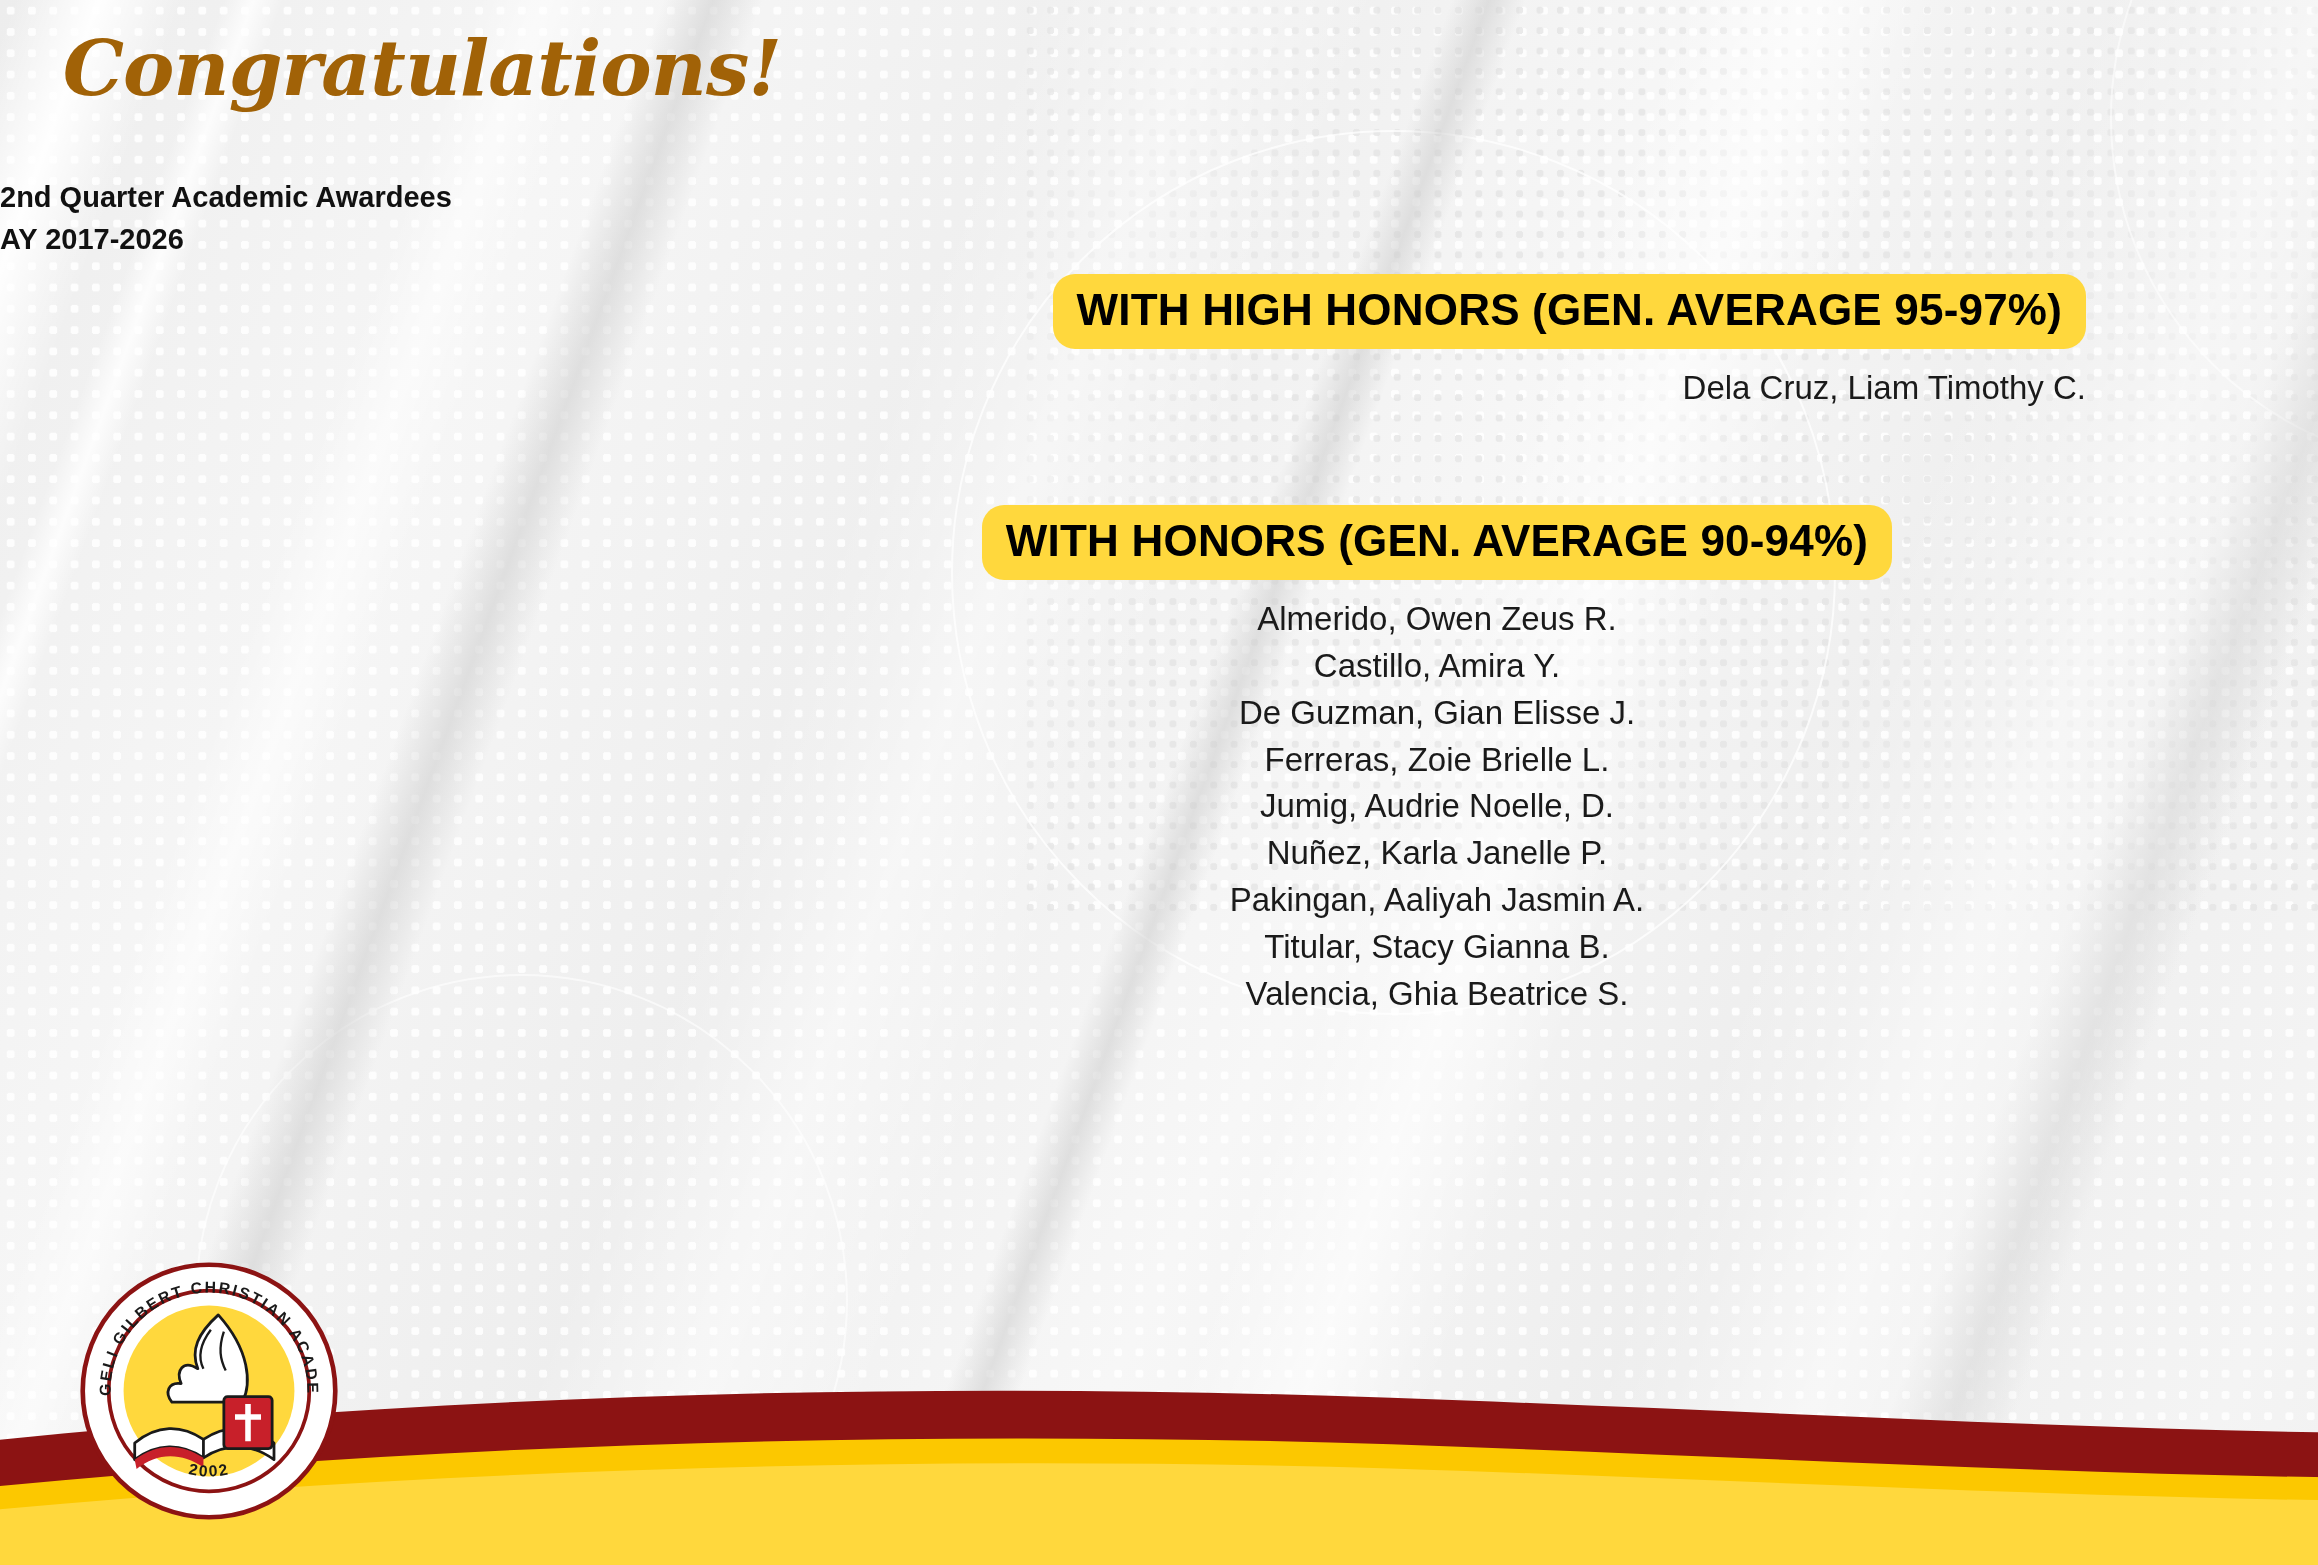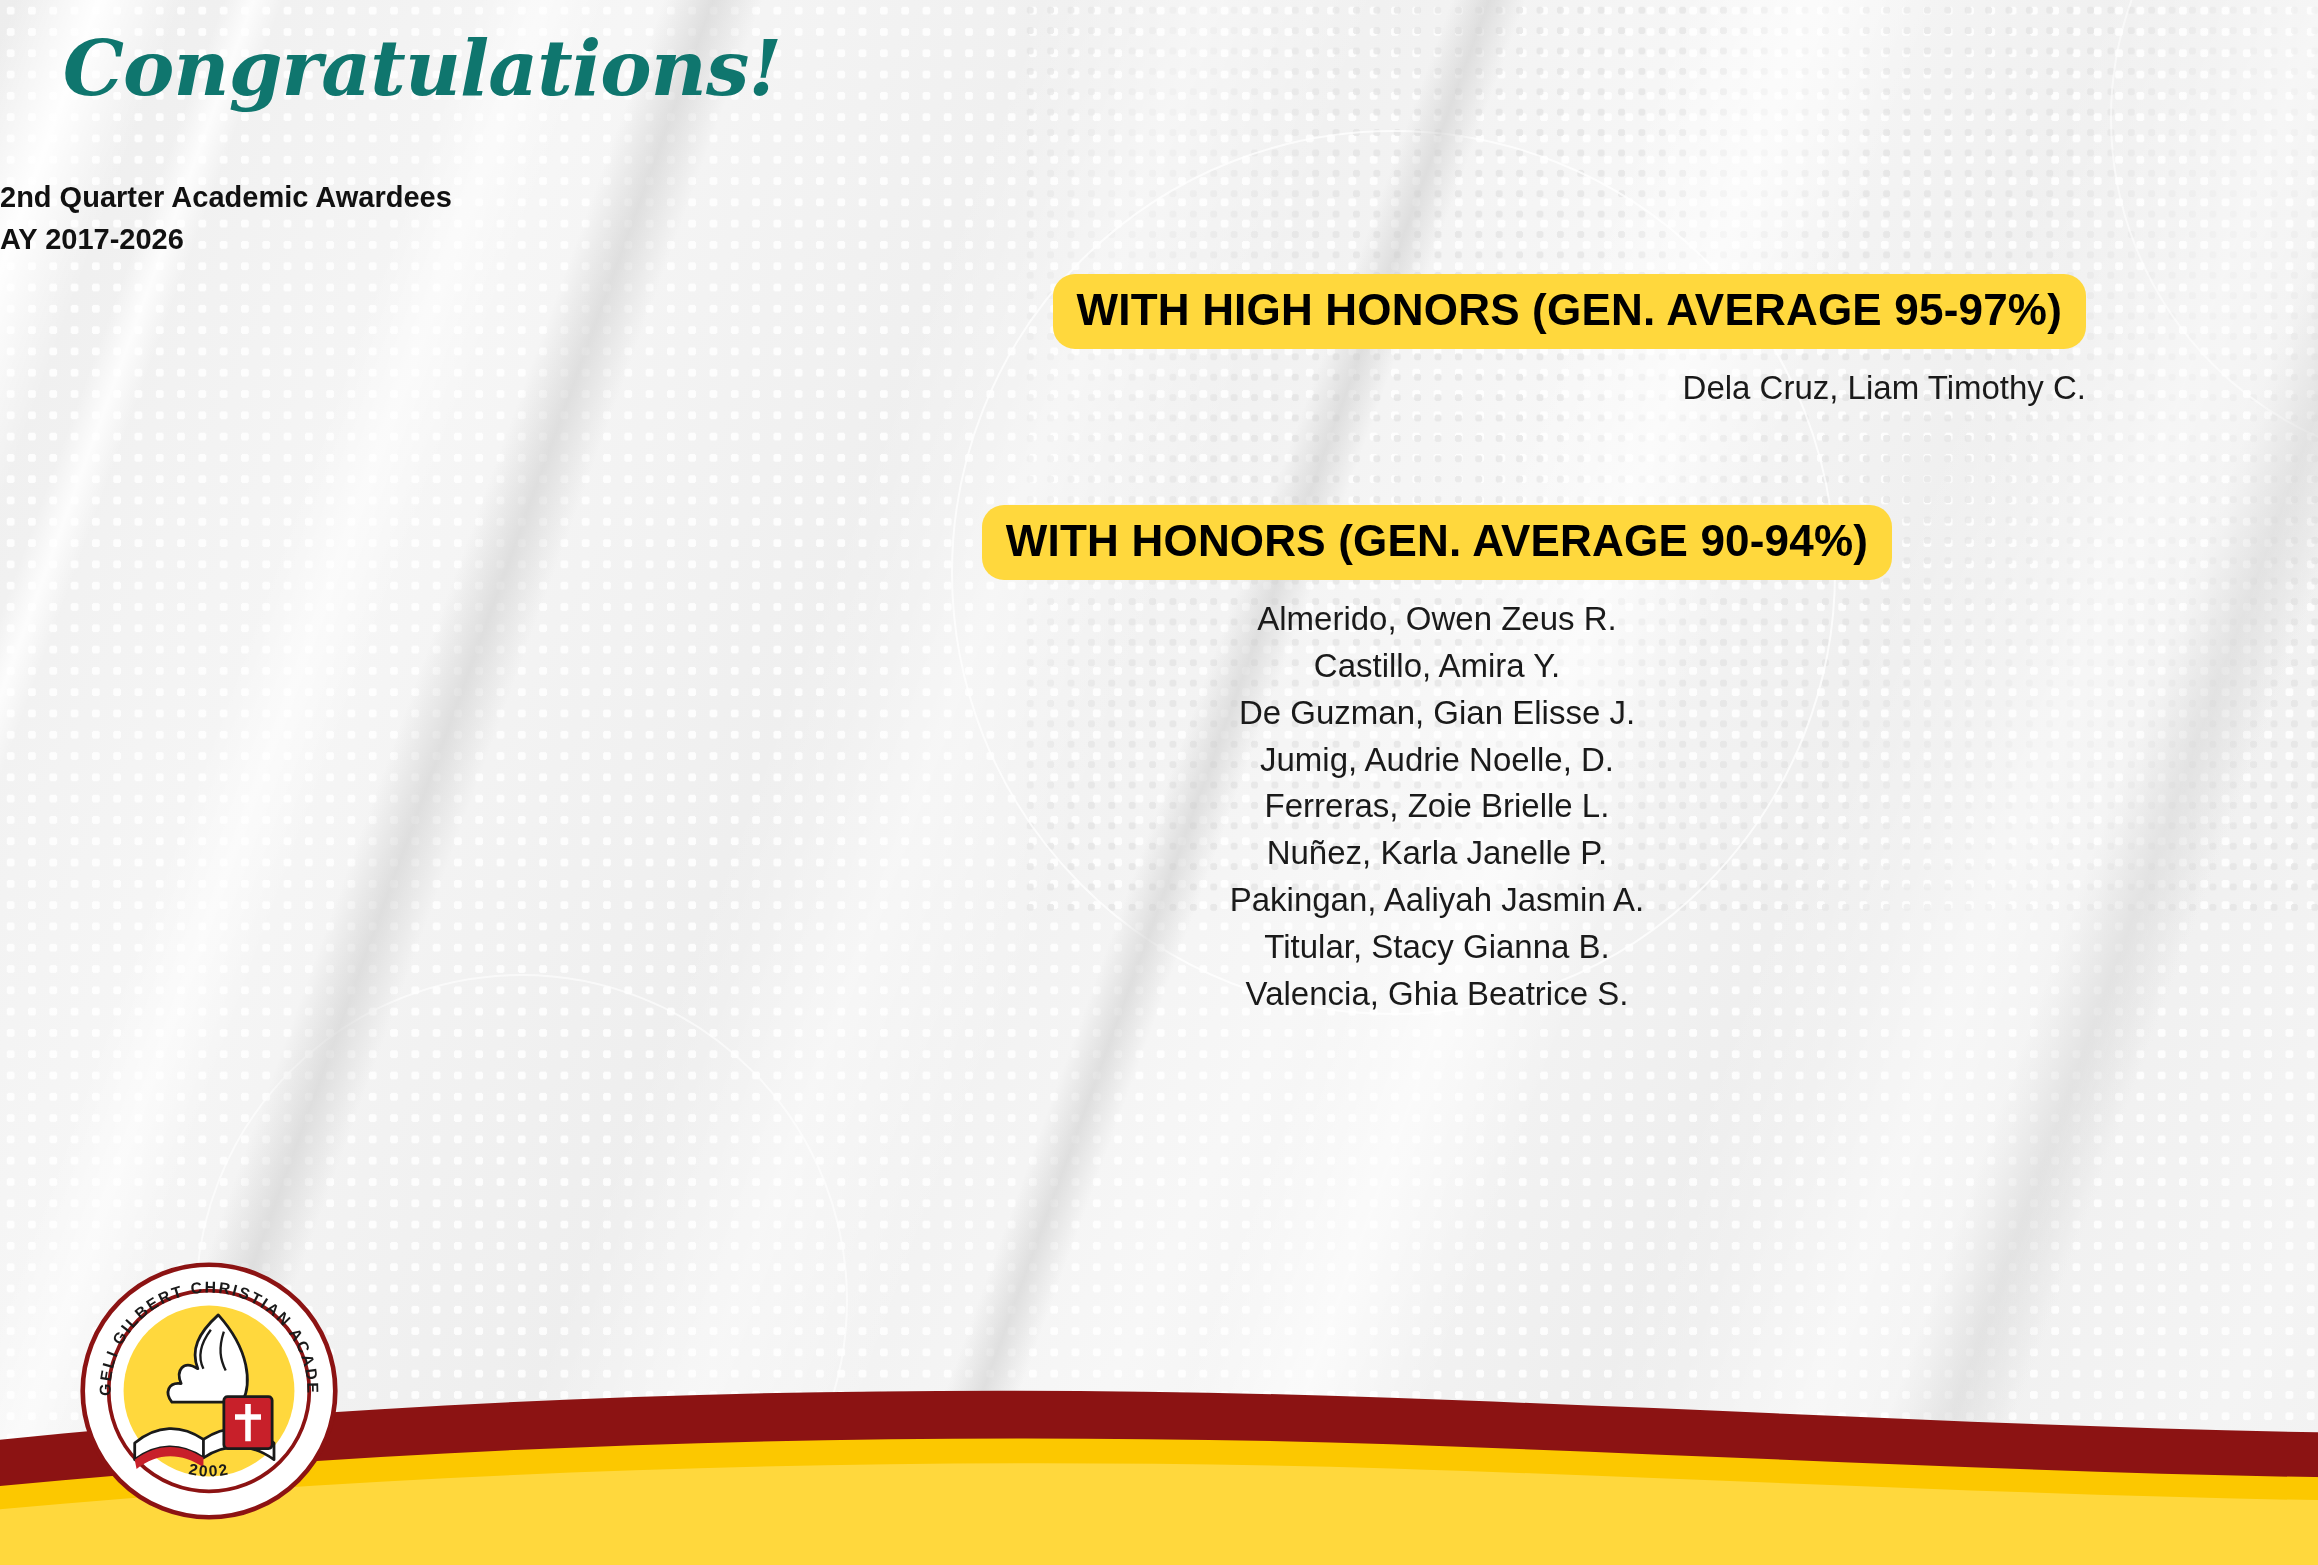--- a/index.html
+++ b/index.html
@@ -89,21 +89,21 @@
   }
   .wave-wrap svg { display: block; width: 2782px; height: 195px; }
 
   
   .congrats {
     position: absolute;
     left: 28px;
     top: 28px;
     width: 788px;
     text-align: center;
-    color: #0f766e;
+    color: #a16207;
     font-family: "DejaVu Serif", serif;
     font-style: italic;
     font-weight: bold;
     font-size: 77px;
     letter-spacing: -0.9px;
     line-height: 1.05;
   }
   .subtitle {
     position: absolute;
     left: 0px;
@@ -209,22 +209,22 @@
       <div class="name-line">Dela Cruz, Liam Timothy C.</div>
     </div>
   </div>
 
   <div class="section" id="sec-honors">
     <div class="band">WITH HONORS (GEN. AVERAGE 90-94%)</div>
     <div class="names">
       <div class="name-line">Almerido, Owen Zeus R.</div>
       <div class="name-line">Castillo, Amira Y.</div>
       <div class="name-line">De Guzman, Gian Elisse J.</div>
+      <div class="name-line">Ferreras, Zoie Brielle L.</div>
       <div class="name-line">Jumig, Audrie Noelle, D.</div>
-      <div class="name-line">Ferreras, Zoie Brielle L.</div>
       <div class="name-line">Nuñez, Karla Janelle P.</div>
       <div class="name-line">Pakingan, Aaliyah Jasmin A.</div>
       <div class="name-line">Titular, Stacy Gianna B.</div>
       <div class="name-line">Valencia, Ghia Beatrice S.</div>
     </div>
   </div>
 
   <div class="wave-wrap">
     <svg viewBox="0 0 6000 420" preserveAspectRatio="none" xmlns="http://www.w3.org/2000/svg">
       <path d="M0,150 C900,60 1900,20 3000,60 C4150,100 5100,170 6000,120 L6000,420 L0,420 Z" fill="#8c1313"></path>

